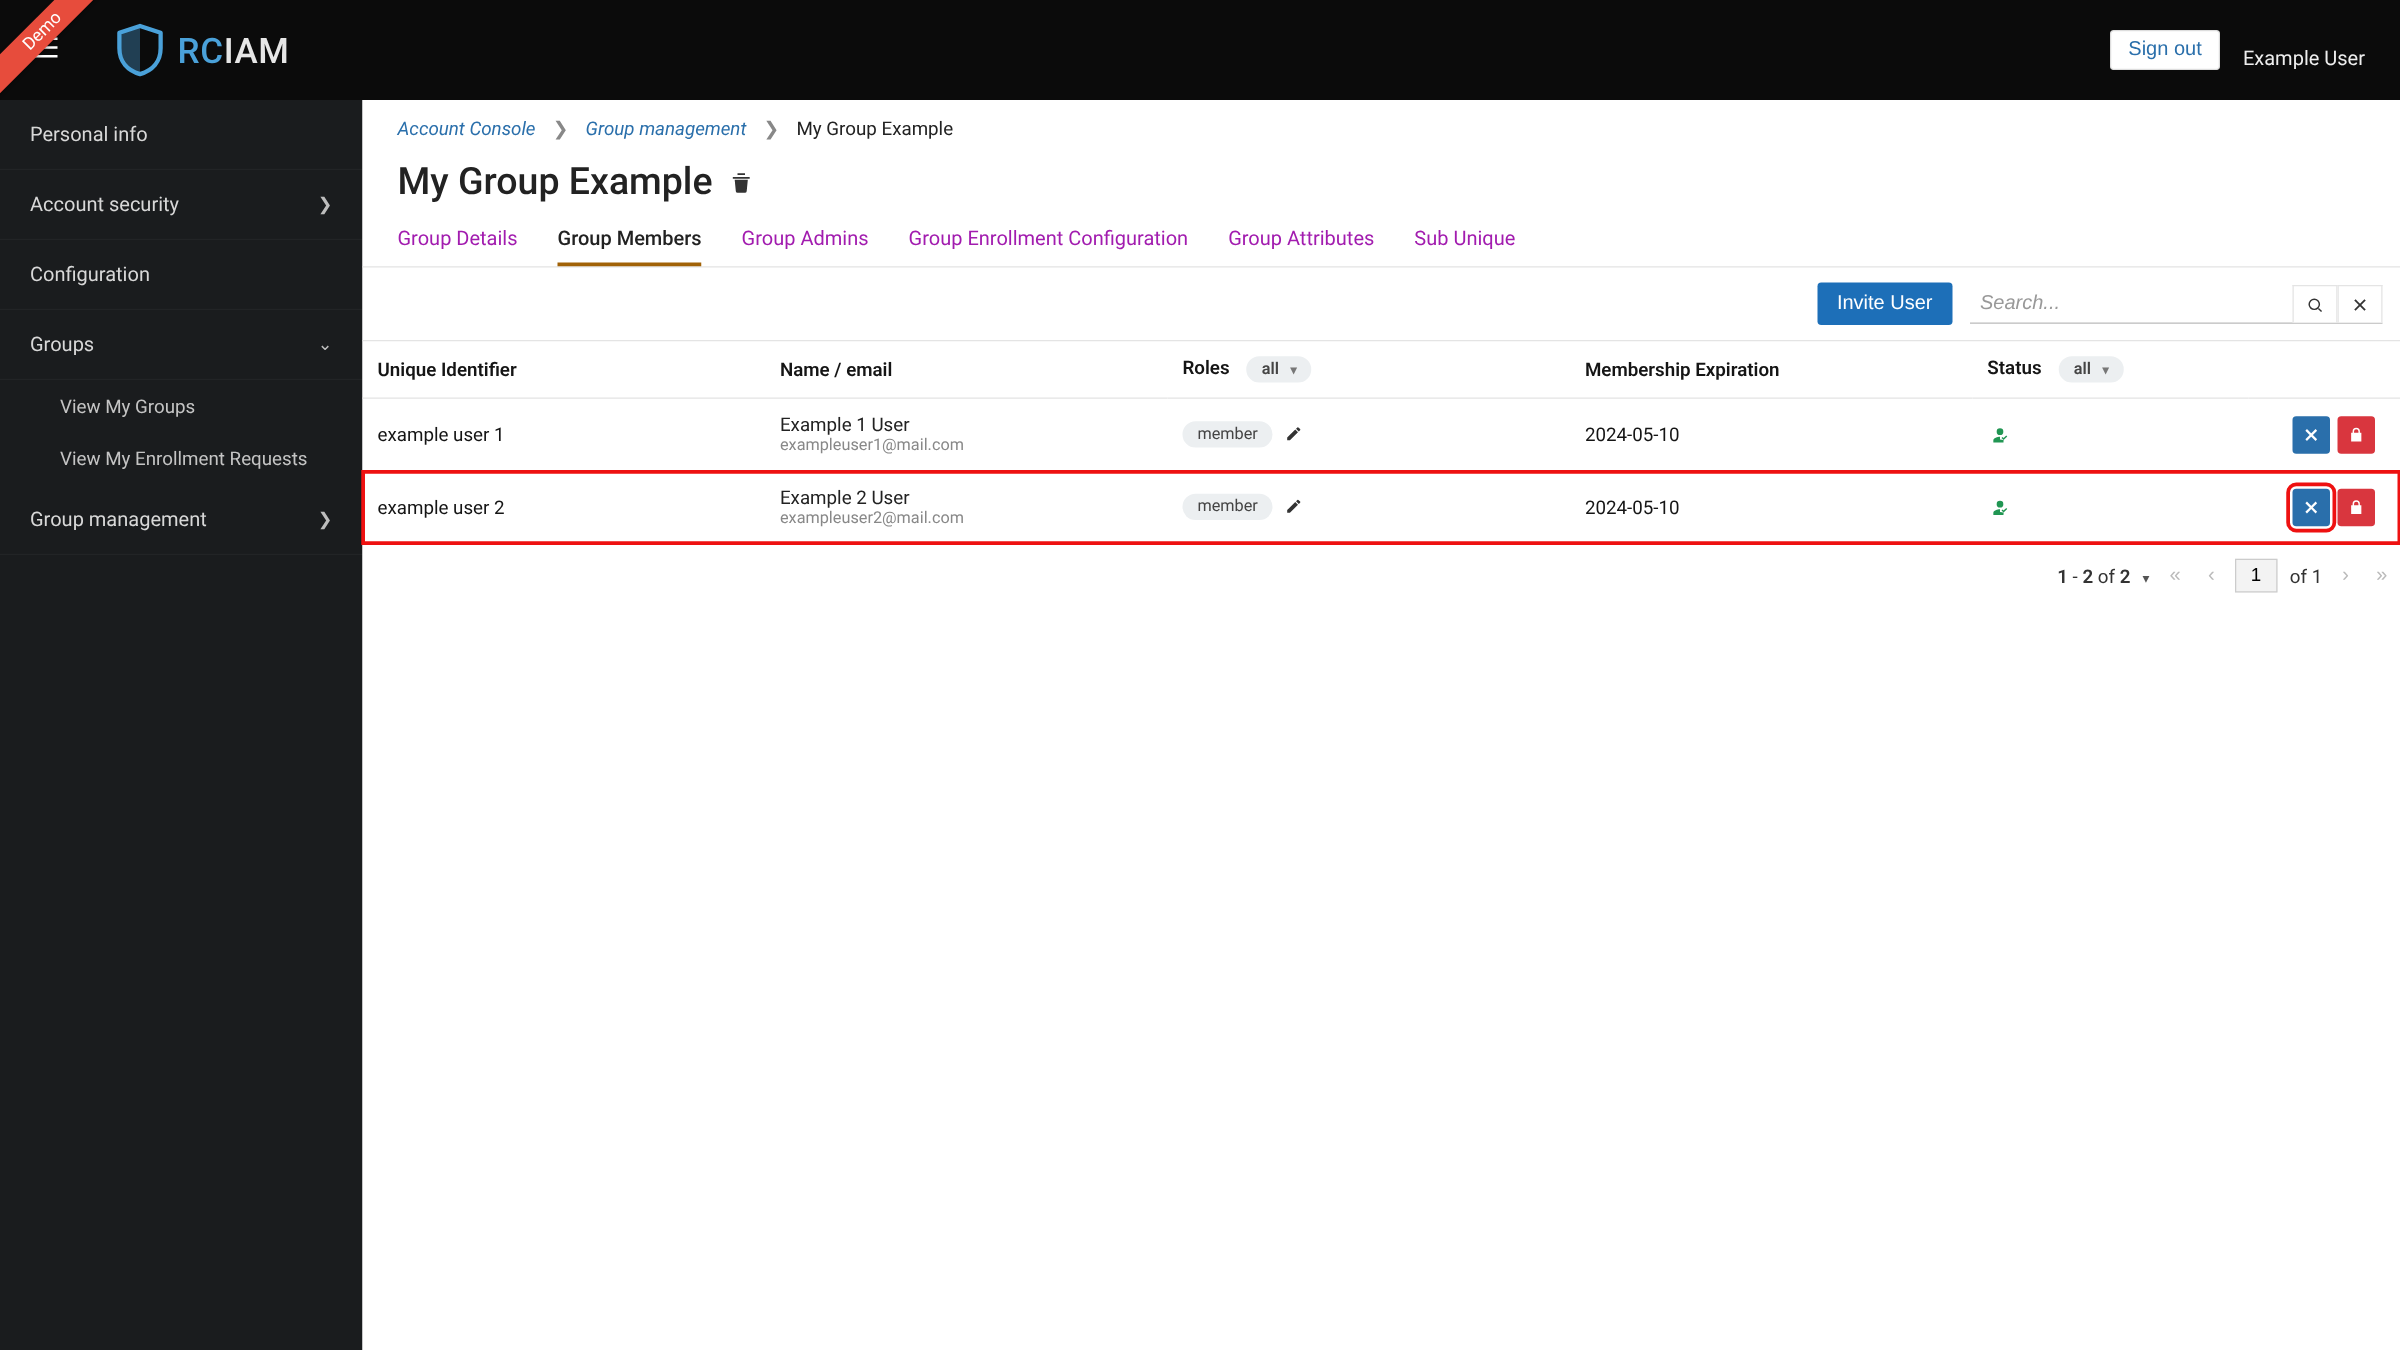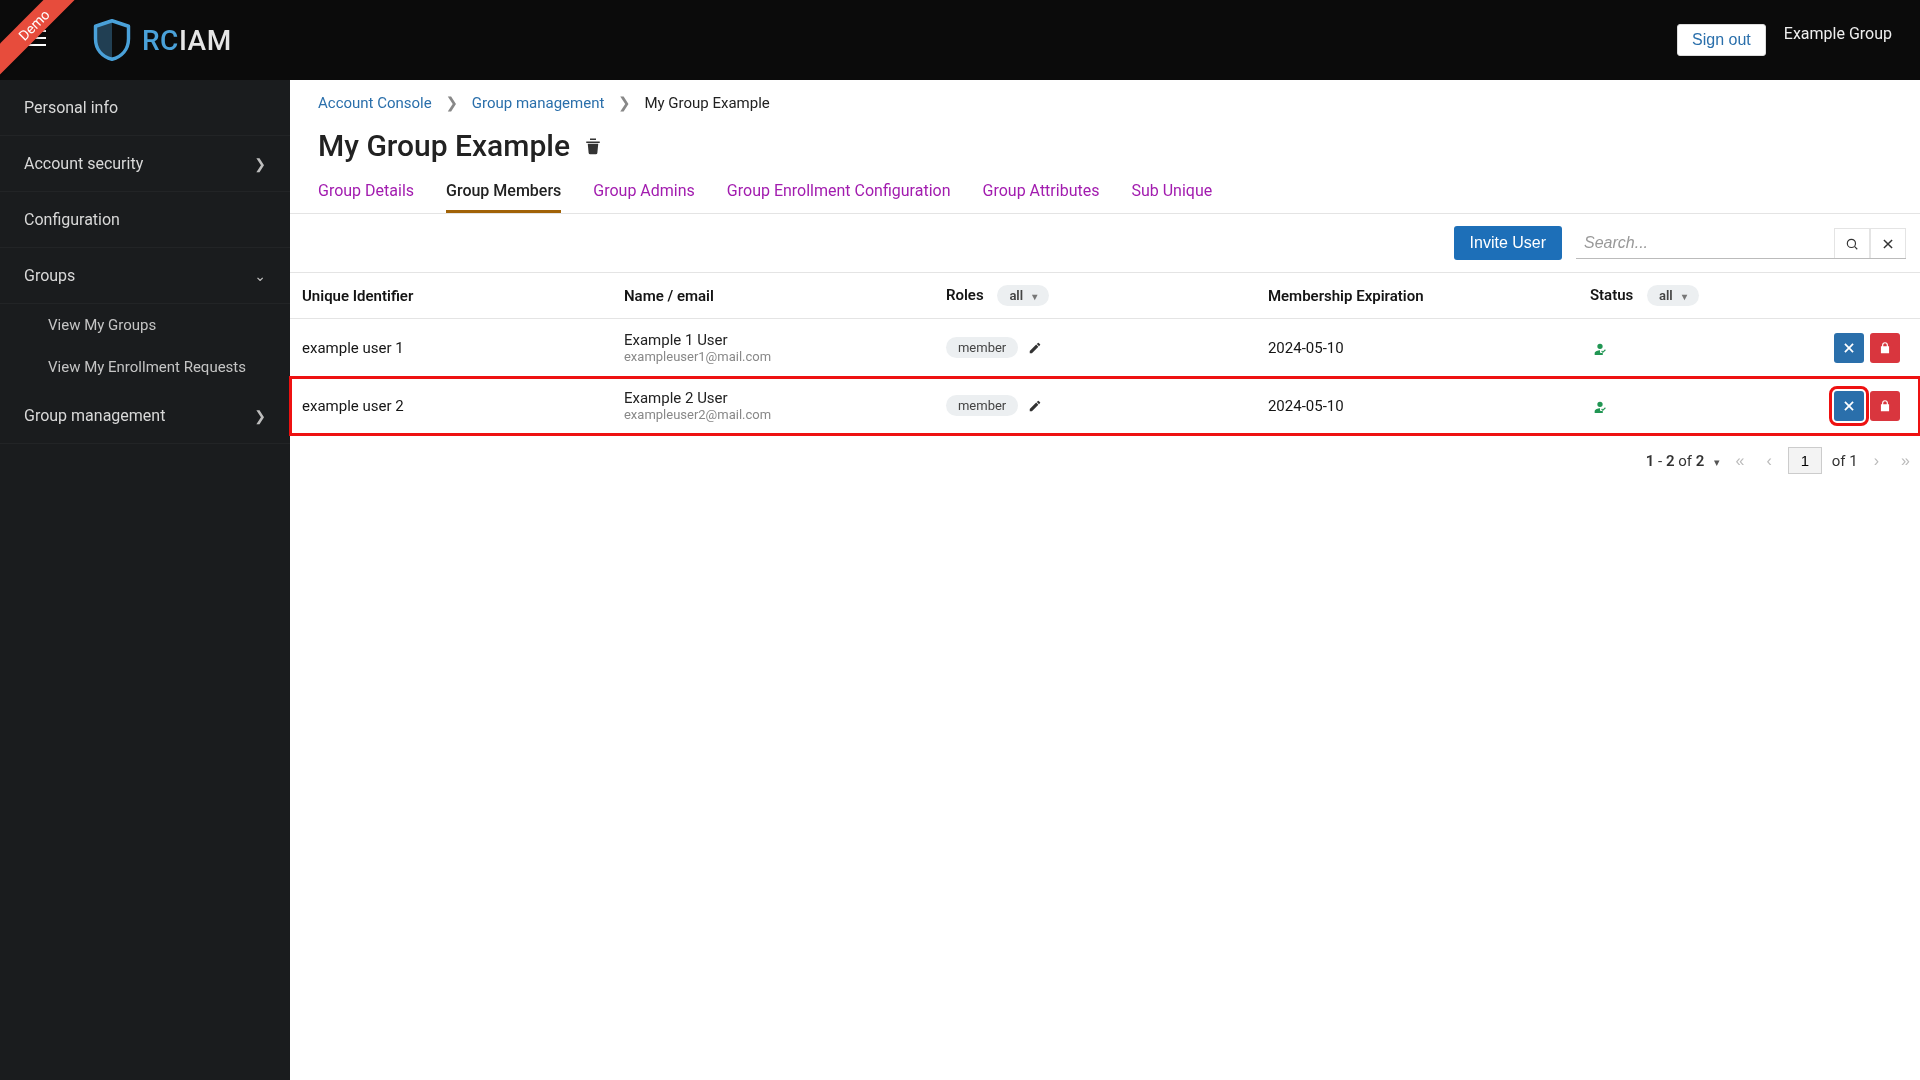--- a/index.html
+++ b/index.html
@@ -43,21 +43,21 @@
     display: flex; align-items: center; gap: 8px;
     color: #fff; font-size: 28px; font-weight: 500;
   }
   .logo-shield {
     width: 44px; height: 44px;
   }
   .logo-text { font-weight: 500; letter-spacing: .5px; }
   .logo-text .rc { color: #4aa1d9; }
   .logo-text .iam { color: #e6e6e6; }
   .topbar-right {
-    margin-left: auto; display:flex; align-items:flex-start; gap:18px;
+    margin-left: auto; display:flex; align-items:flex-end; gap:18px;
   }
   .signout-btn {
     background: #fff; border: 1px solid #ddd; color: #2a6fab;
     padding: 6px 14px; border-radius: 3px; font-size: 16px; cursor: pointer;
   }
   .username-label { color: #eee; font-size: 16px; }
 
   
   .ribbon {
     position: absolute; top: 14px; left: -46px;
@@ -102,21 +102,21 @@
     top: 80px; left: 290px; right: 0; bottom: 0;
     background: #fff;
     padding: 0;
   }
 
   .breadcrumb {
     padding: 14px 28px 10px 28px;
     font-size: 15px;
     color: #333;
   }
-  .breadcrumb a { color: #2a6fab; text-decoration: none; cursor:pointer;}
+  .breadcrumb a { color: #2a6fab; text-decoration: none; cursor:pointer;font-style:italic;}
   .crumb-sep { margin: 0 10px; color: #888; }
   .crumb-current { color: #222; }
 
   .group-title-row {
     padding: 6px 28px 0 28px;
     display: flex; align-items: center; gap: 14px;
   }
   .group-title {
     font-size: 30px;
     font-weight: 500;
@@ -234,21 +234,21 @@
     <svg class="logo-shield" viewBox="0 0 64 64">
       <path d="M32 4 L56 12 V30 C56 46 46 56 32 60 C18 56 8 46 8 30 V12 Z" fill="none" stroke="#4aa1d9" stroke-width="5" stroke-linejoin="round"></path>
       <path d="M32 4 L8 12 V30 C8 46 18 56 32 60 Z" fill="#4aa1d9" opacity="0.35"></path>
     </svg>
     <span class="logo-text">
       <span class="rc">RC</span><span class="iam">IAM</span>
     </span>
   </div>
   <div class="topbar-right">
     <button class="signout-btn">Sign out</button>
-    <span class="username-label">Example Group</span>
+    <span class="username-label">Example User</span>
   </div>
 </div>
 
 <div class="ribbon">Demo</div>
 
 <nav class="sidebar">
   <div class="side-item">
     <span>Personal info</span>
   </div>
   <div class="side-group-header">

